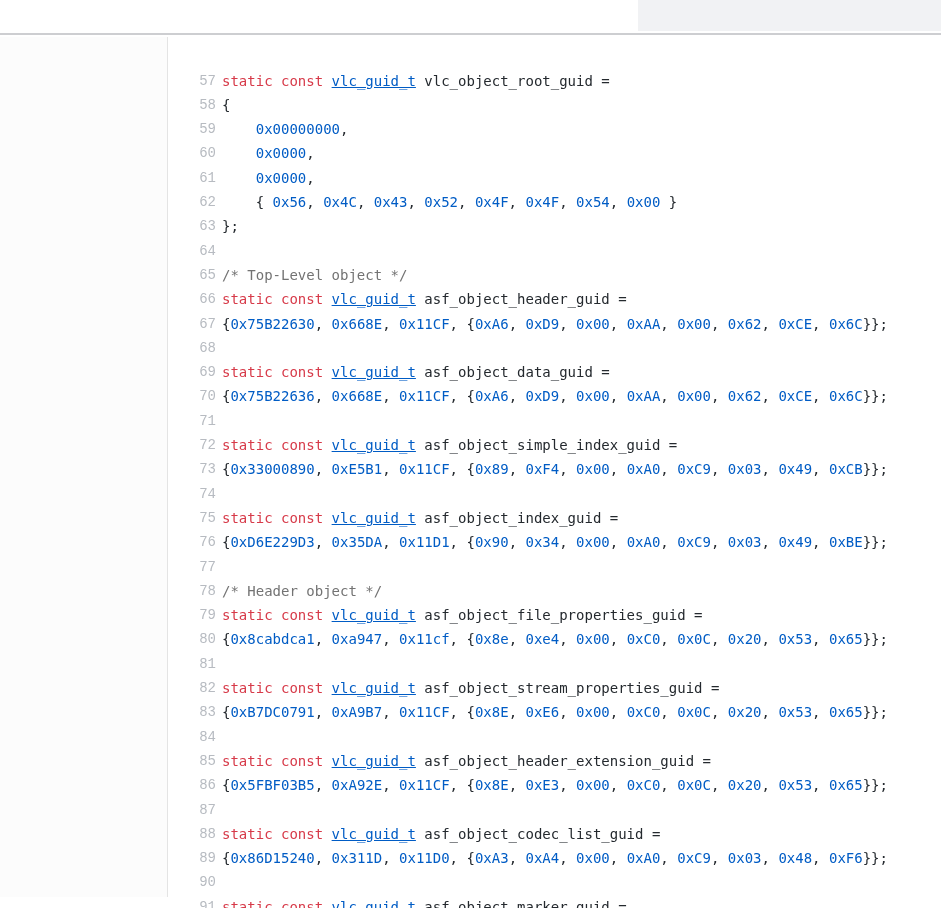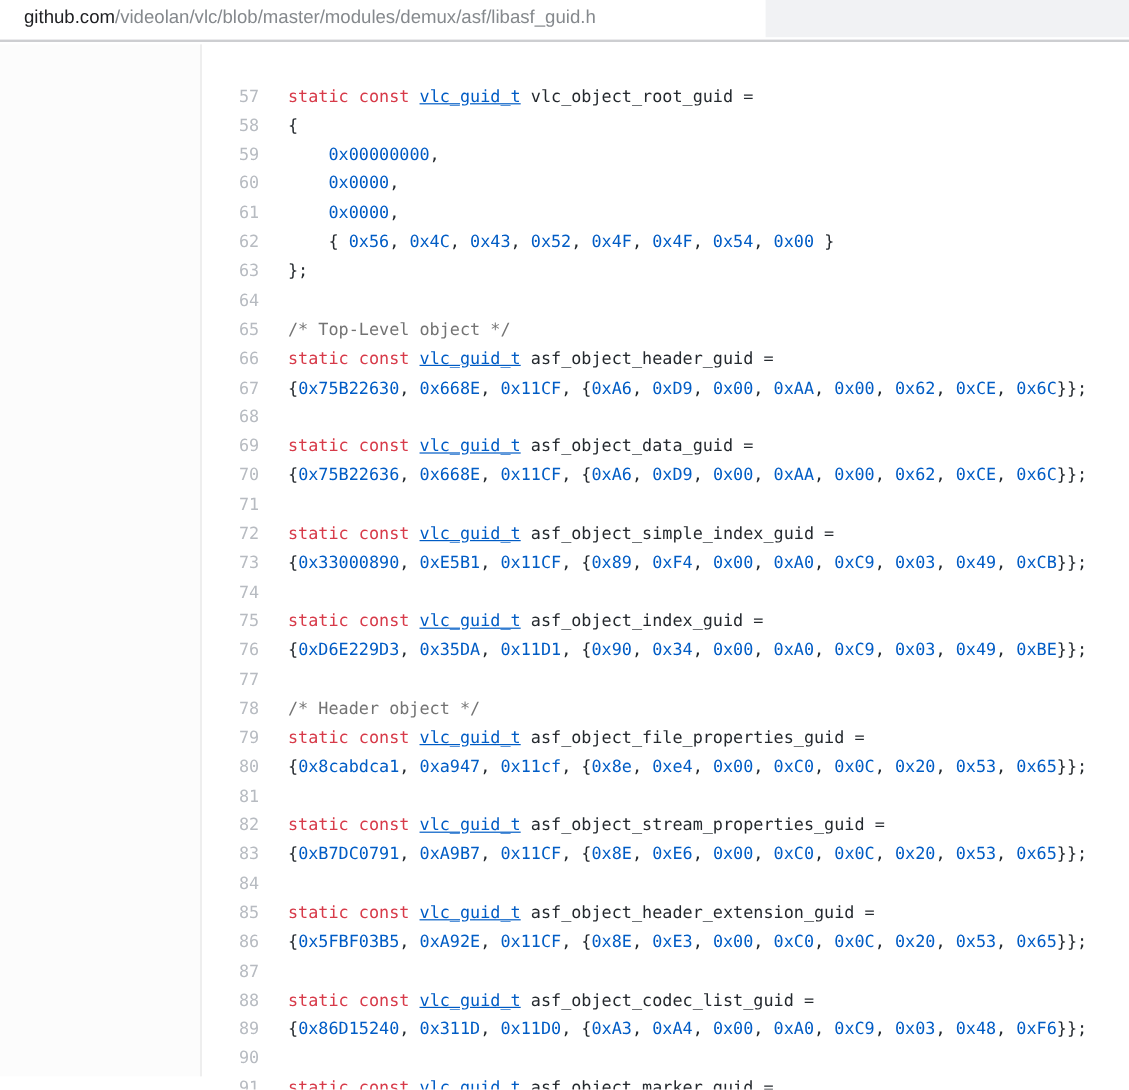--- a/index.html
+++ b/index.html
@@ -30,35 +30,34 @@
   }
   .code{
     position:absolute;left:169px;top:37px;right:0;bottom:0;overflow:hidden;
     font-family:"DejaVu Sans Mono","Liberation Mono",monospace;
     font-size:14px;line-height:24.3px;white-space:pre;
   }
   .code-line{display:flex;height:24.3px}
   .code-line.partial{margin-top:-17px}
   .ln{
     width:47px;flex:none;text-align:right;color:#b7bbc1;
-    user-select:none;cursor:pointer;
+    user-select:none;cursor:pointer;font-family:Liberation Mono, monospace;
   }
-  .lc{margin-left:24px}
+  .lc{margin-left:6px}
   .tk-plain{color:#24292e}
   .tk-kw{color:#d73a49}
   .tk-num{color:#005cc5}
   .tk-comment{color:#737373}
   .tk-link{color:#005cc5;text-decoration:underline;cursor:pointer}
 </style>
 </head>
 <body>
 
 <div class="urlbar">
   <div class="urlbar-right-fill"></div>
-  <div class="url-text"><span class="url-host">github.com</span><span class="url-path">/videolan/vlc/blob/master/modules/demux/asf/libasf_guid.h</span></div>
 </div>
 <div class="top-divider"></div>
 
 <div class="gutter"></div>
 
 <div class="code">
   <div><div class="code-line partial"><span class="ln">57</span><span class="lc"><span class="tk-kw">static</span><span class="tk-plain"> </span><span class="tk-kw">const</span><span class="tk-plain"> </span><span class="tk-link">vlc_guid_t</span><span class="tk-plain"> vlc_object_root_guid =</span></span></div><div class="code-line"><span class="ln">58</span><span class="lc"><span class="tk-plain">{</span></span></div><div class="code-line"><span class="ln">59</span><span class="lc"><span class="tk-plain">    </span><span class="tk-num">0x00000000</span><span class="tk-plain">,</span></span></div><div class="code-line"><span class="ln">60</span><span class="lc"><span class="tk-plain">    </span><span class="tk-num">0x0000</span><span class="tk-plain">,</span></span></div><div class="code-line"><span class="ln">61</span><span class="lc"><span class="tk-plain">    </span><span class="tk-num">0x0000</span><span class="tk-plain">,</span></span></div><div class="code-line"><span class="ln">62</span><span class="lc"><span class="tk-plain">    { </span><span class="tk-num">0x56</span><span class="tk-plain">, </span><span class="tk-num">0x4C</span><span class="tk-plain">, </span><span class="tk-num">0x43</span><span class="tk-plain">, </span><span class="tk-num">0x52</span><span class="tk-plain">, </span><span class="tk-num">0x4F</span><span class="tk-plain">, </span><span class="tk-num">0x4F</span><span class="tk-plain">, </span><span class="tk-num">0x54</span><span class="tk-plain">, </span><span class="tk-num">0x00</span><span class="tk-plain"> }</span></span></div><div class="code-line"><span class="ln">63</span><span class="lc"><span class="tk-plain">};</span></span></div><div class="code-line"><span class="ln">64</span><span class="lc"></span></div><div class="code-line"><span class="ln">65</span><span class="lc"><span class="tk-comment">/* Top-Level object */</span></span></div><div class="code-line"><span class="ln">66</span><span class="lc"><span class="tk-kw">static</span><span class="tk-plain"> </span><span class="tk-kw">const</span><span class="tk-plain"> </span><span class="tk-link">vlc_guid_t</span><span class="tk-plain"> asf_object_header_guid =</span></span></div><div class="code-line"><span class="ln">67</span><span class="lc"><span class="tk-plain">{</span><span class="tk-num">0x75B22630</span><span class="tk-plain">, </span><span class="tk-num">0x668E</span><span class="tk-plain">, </span><span class="tk-num">0x11CF</span><span class="tk-plain">, {</span><span class="tk-num">0xA6</span><span class="tk-plain">, </span><span class="tk-num">0xD9</span><span class="tk-plain">, </span><span class="tk-num">0x00</span><span class="tk-plain">, </span><span class="tk-num">0xAA</span><span class="tk-plain">, </span><span class="tk-num">0x00</span><span class="tk-plain">, </span><span class="tk-num">0x62</span><span class="tk-plain">, </span><span class="tk-num">0xCE</span><span class="tk-plain">, </span><span class="tk-num">0x6C</span><span class="tk-plain">}};</span></span></div><div class="code-line"><span class="ln">68</span><span class="lc"></span></div><div class="code-line"><span class="ln">69</span><span class="lc"><span class="tk-kw">static</span><span class="tk-plain"> </span><span class="tk-kw">const</span><span class="tk-plain"> </span><span class="tk-link">vlc_guid_t</span><span class="tk-plain"> asf_object_data_guid =</span></span></div><div class="code-line"><span class="ln">70</span><span class="lc"><span class="tk-plain">{</span><span class="tk-num">0x75B22636</span><span class="tk-plain">, </span><span class="tk-num">0x668E</span><span class="tk-plain">, </span><span class="tk-num">0x11CF</span><span class="tk-plain">, {</span><span class="tk-num">0xA6</span><span class="tk-plain">, </span><span class="tk-num">0xD9</span><span class="tk-plain">, </span><span class="tk-num">0x00</span><span class="tk-plain">, </span><span class="tk-num">0xAA</span><span class="tk-plain">, </span><span class="tk-num">0x00</span><span class="tk-plain">, </span><span class="tk-num">0x62</span><span class="tk-plain">, </span><span class="tk-num">0xCE</span><span class="tk-plain">, </span><span class="tk-num">0x6C</span><span class="tk-plain">}};</span></span></div><div class="code-line"><span class="ln">71</span><span class="lc"></span></div><div class="code-line"><span class="ln">72</span><span class="lc"><span class="tk-kw">static</span><span class="tk-plain"> </span><span class="tk-kw">const</span><span class="tk-plain"> </span><span class="tk-link">vlc_guid_t</span><span class="tk-plain"> asf_object_simple_index_guid =</span></span></div><div class="code-line"><span class="ln">73</span><span class="lc"><span class="tk-plain">{</span><span class="tk-num">0x33000890</span><span class="tk-plain">, </span><span class="tk-num">0xE5B1</span><span class="tk-plain">, </span><span class="tk-num">0x11CF</span><span class="tk-plain">, {</span><span class="tk-num">0x89</span><span class="tk-plain">, </span><span class="tk-num">0xF4</span><span class="tk-plain">, </span><span class="tk-num">0x00</span><span class="tk-plain">, </span><span class="tk-num">0xA0</span><span class="tk-plain">, </span><span class="tk-num">0xC9</span><span class="tk-plain">, </span><span class="tk-num">0x03</span><span class="tk-plain">, </span><span class="tk-num">0x49</span><span class="tk-plain">, </span><span class="tk-num">0xCB</span><span class="tk-plain">}};</span></span></div><div class="code-line"><span class="ln">74</span><span class="lc"></span></div><div class="code-line"><span class="ln">75</span><span class="lc"><span class="tk-kw">static</span><span class="tk-plain"> </span><span class="tk-kw">const</span><span class="tk-plain"> </span><span class="tk-link">vlc_guid_t</span><span class="tk-plain"> asf_object_index_guid =</span></span></div><div class="code-line"><span class="ln">76</span><span class="lc"><span class="tk-plain">{</span><span class="tk-num">0xD6E229D3</span><span class="tk-plain">, </span><span class="tk-num">0x35DA</span><span class="tk-plain">, </span><span class="tk-num">0x11D1</span><span class="tk-plain">, {</span><span class="tk-num">0x90</span><span class="tk-plain">, </span><span class="tk-num">0x34</span><span class="tk-plain">, </span><span class="tk-num">0x00</span><span class="tk-plain">, </span><span class="tk-num">0xA0</span><span class="tk-plain">, </span><span class="tk-num">0xC9</span><span class="tk-plain">, </span><span class="tk-num">0x03</span><span class="tk-plain">, </span><span class="tk-num">0x49</span><span class="tk-plain">, </span><span class="tk-num">0xBE</span><span class="tk-plain">}};</span></span></div><div class="code-line"><span class="ln">77</span><span class="lc"></span></div><div class="code-line"><span class="ln">78</span><span class="lc"><span class="tk-comment">/* Header object */</span></span></div><div class="code-line"><span class="ln">79</span><span class="lc"><span class="tk-kw">static</span><span class="tk-plain"> </span><span class="tk-kw">const</span><span class="tk-plain"> </span><span class="tk-link">vlc_guid_t</span><span class="tk-plain"> asf_object_file_properties_guid =</span></span></div><div class="code-line"><span class="ln">80</span><span class="lc"><span class="tk-plain">{</span><span class="tk-num">0x8cabdca1</span><span class="tk-plain">, </span><span class="tk-num">0xa947</span><span class="tk-plain">, </span><span class="tk-num">0x11cf</span><span class="tk-plain">, {</span><span class="tk-num">0x8e</span><span class="tk-plain">, </span><span class="tk-num">0xe4</span><span class="tk-plain">, </span><span class="tk-num">0x00</span><span class="tk-plain">, </span><span class="tk-num">0xC0</span><span class="tk-plain">, </span><span class="tk-num">0x0C</span><span class="tk-plain">, </span><span class="tk-num">0x20</span><span class="tk-plain">, </span><span class="tk-num">0x53</span><span class="tk-plain">, </span><span class="tk-num">0x65</span><span class="tk-plain">}};</span></span></div><div class="code-line"><span class="ln">81</span><span class="lc"></span></div><div class="code-line"><span class="ln">82</span><span class="lc"><span class="tk-kw">static</span><span class="tk-plain"> </span><span class="tk-kw">const</span><span class="tk-plain"> </span><span class="tk-link">vlc_guid_t</span><span class="tk-plain"> asf_object_stream_properties_guid =</span></span></div><div class="code-line"><span class="ln">83</span><span class="lc"><span class="tk-plain">{</span><span class="tk-num">0xB7DC0791</span><span class="tk-plain">, </span><span class="tk-num">0xA9B7</span><span class="tk-plain">, </span><span class="tk-num">0x11CF</span><span class="tk-plain">, {</span><span class="tk-num">0x8E</span><span class="tk-plain">, </span><span class="tk-num">0xE6</span><span class="tk-plain">, </span><span class="tk-num">0x00</span><span class="tk-plain">, </span><span class="tk-num">0xC0</span><span class="tk-plain">, </span><span class="tk-num">0x0C</span><span class="tk-plain">, </span><span class="tk-num">0x20</span><span class="tk-plain">, </span><span class="tk-num">0x53</span><span class="tk-plain">, </span><span class="tk-num">0x65</span><span class="tk-plain">}};</span></span></div><div class="code-line"><span class="ln">84</span><span class="lc"></span></div><div class="code-line"><span class="ln">85</span><span class="lc"><span class="tk-kw">static</span><span class="tk-plain"> </span><span class="tk-kw">const</span><span class="tk-plain"> </span><span class="tk-link">vlc_guid_t</span><span class="tk-plain"> asf_object_header_extension_guid =</span></span></div><div class="code-line"><span class="ln">86</span><span class="lc"><span class="tk-plain">{</span><span class="tk-num">0x5FBF03B5</span><span class="tk-plain">, </span><span class="tk-num">0xA92E</span><span class="tk-plain">, </span><span class="tk-num">0x11CF</span><span class="tk-plain">, {</span><span class="tk-num">0x8E</span><span class="tk-plain">, </span><span class="tk-num">0xE3</span><span class="tk-plain">, </span><span class="tk-num">0x00</span><span class="tk-plain">, </span><span class="tk-num">0xC0</span><span class="tk-plain">, </span><span class="tk-num">0x0C</span><span class="tk-plain">, </span><span class="tk-num">0x20</span><span class="tk-plain">, </span><span class="tk-num">0x53</span><span class="tk-plain">, </span><span class="tk-num">0x65</span><span class="tk-plain">}};</span></span></div><div class="code-line"><span class="ln">87</span><span class="lc"></span></div><div class="code-line"><span class="ln">88</span><span class="lc"><span class="tk-kw">static</span><span class="tk-plain"> </span><span class="tk-kw">const</span><span class="tk-plain"> </span><span class="tk-link">vlc_guid_t</span><span class="tk-plain"> asf_object_codec_list_guid =</span></span></div><div class="code-line"><span class="ln">89</span><span class="lc"><span class="tk-plain">{</span><span class="tk-num">0x86D15240</span><span class="tk-plain">, </span><span class="tk-num">0x311D</span><span class="tk-plain">, </span><span class="tk-num">0x11D0</span><span class="tk-plain">, {</span><span class="tk-num">0xA3</span><span class="tk-plain">, </span><span class="tk-num">0xA4</span><span class="tk-plain">, </span><span class="tk-num">0x00</span><span class="tk-plain">, </span><span class="tk-num">0xA0</span><span class="tk-plain">, </span><span class="tk-num">0xC9</span><span class="tk-plain">, </span><span class="tk-num">0x03</span><span class="tk-plain">, </span><span class="tk-num">0x48</span><span class="tk-plain">, </span><span class="tk-num">0xF6</span><span class="tk-plain">}};</span></span></div><div class="code-line"><span class="ln">90</span><span class="lc"></span></div><div class="code-line"><span class="ln">91</span><span class="lc"><span class="tk-kw">static</span><span class="tk-plain"> </span><span class="tk-kw">const</span><span class="tk-plain"> </span><span class="tk-link">vlc_guid_t</span><span class="tk-plain"> asf_object_marker_guid =</span></span></div></div>
 </div>
 
 </body></html>

